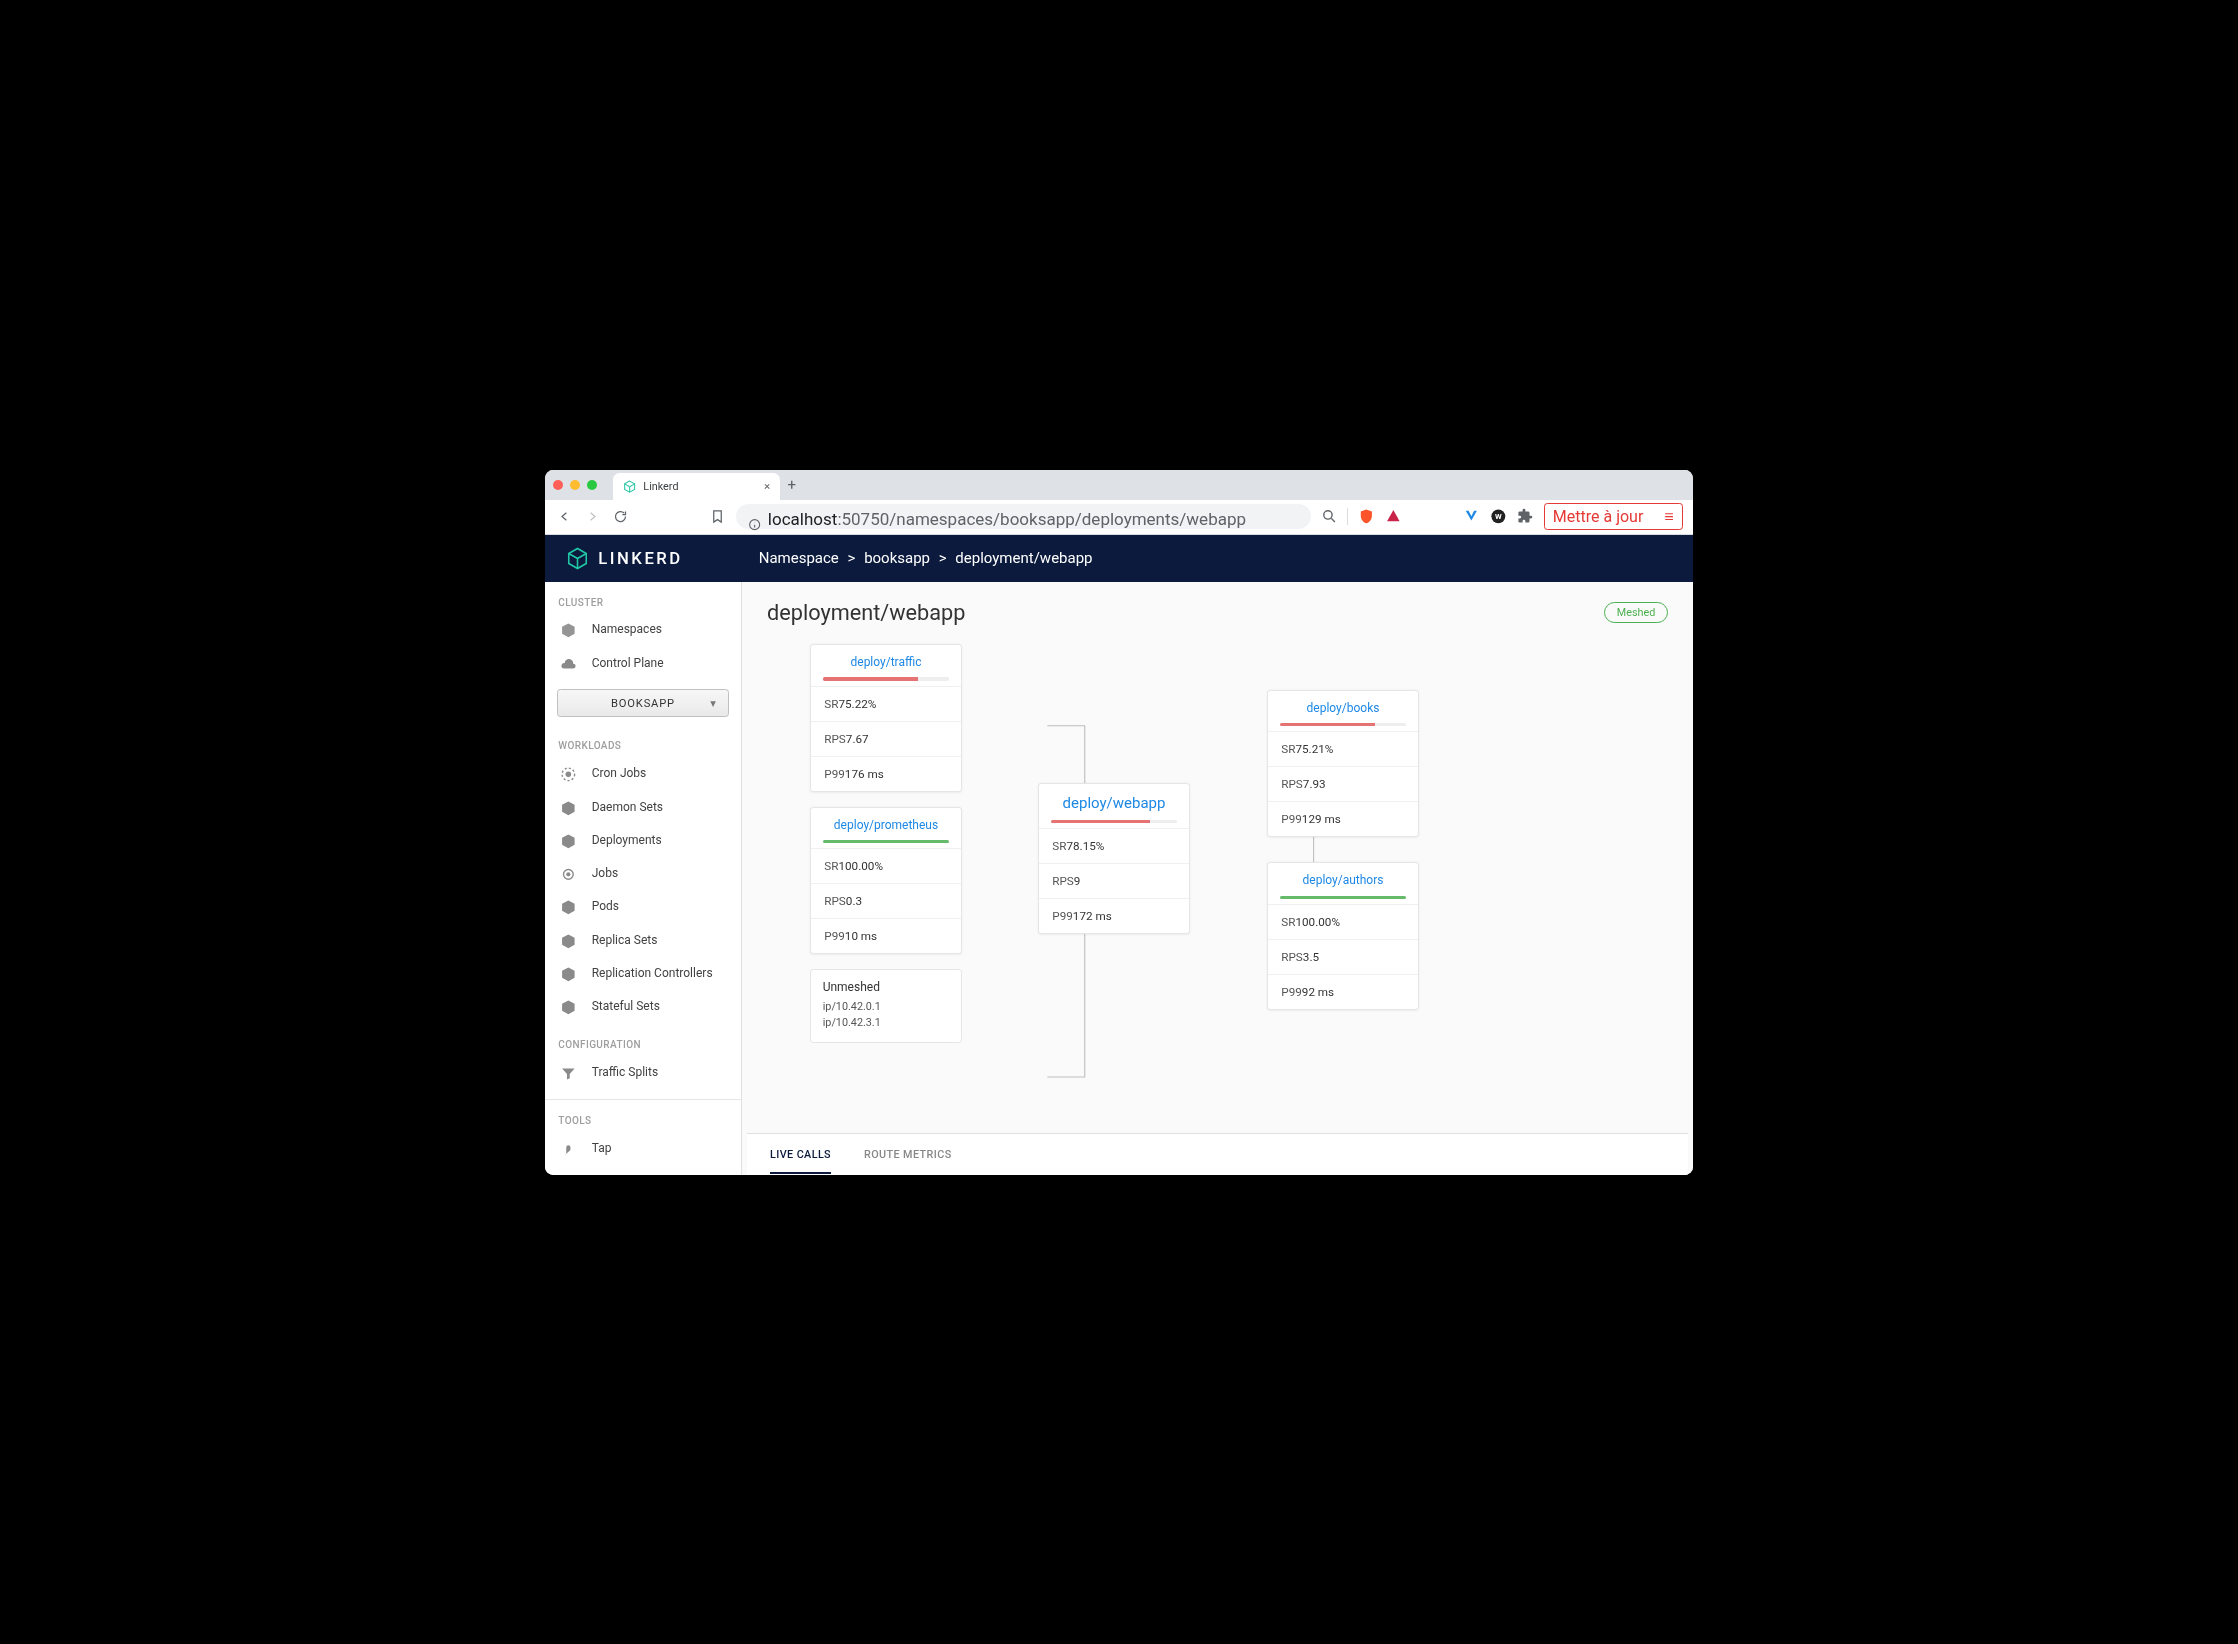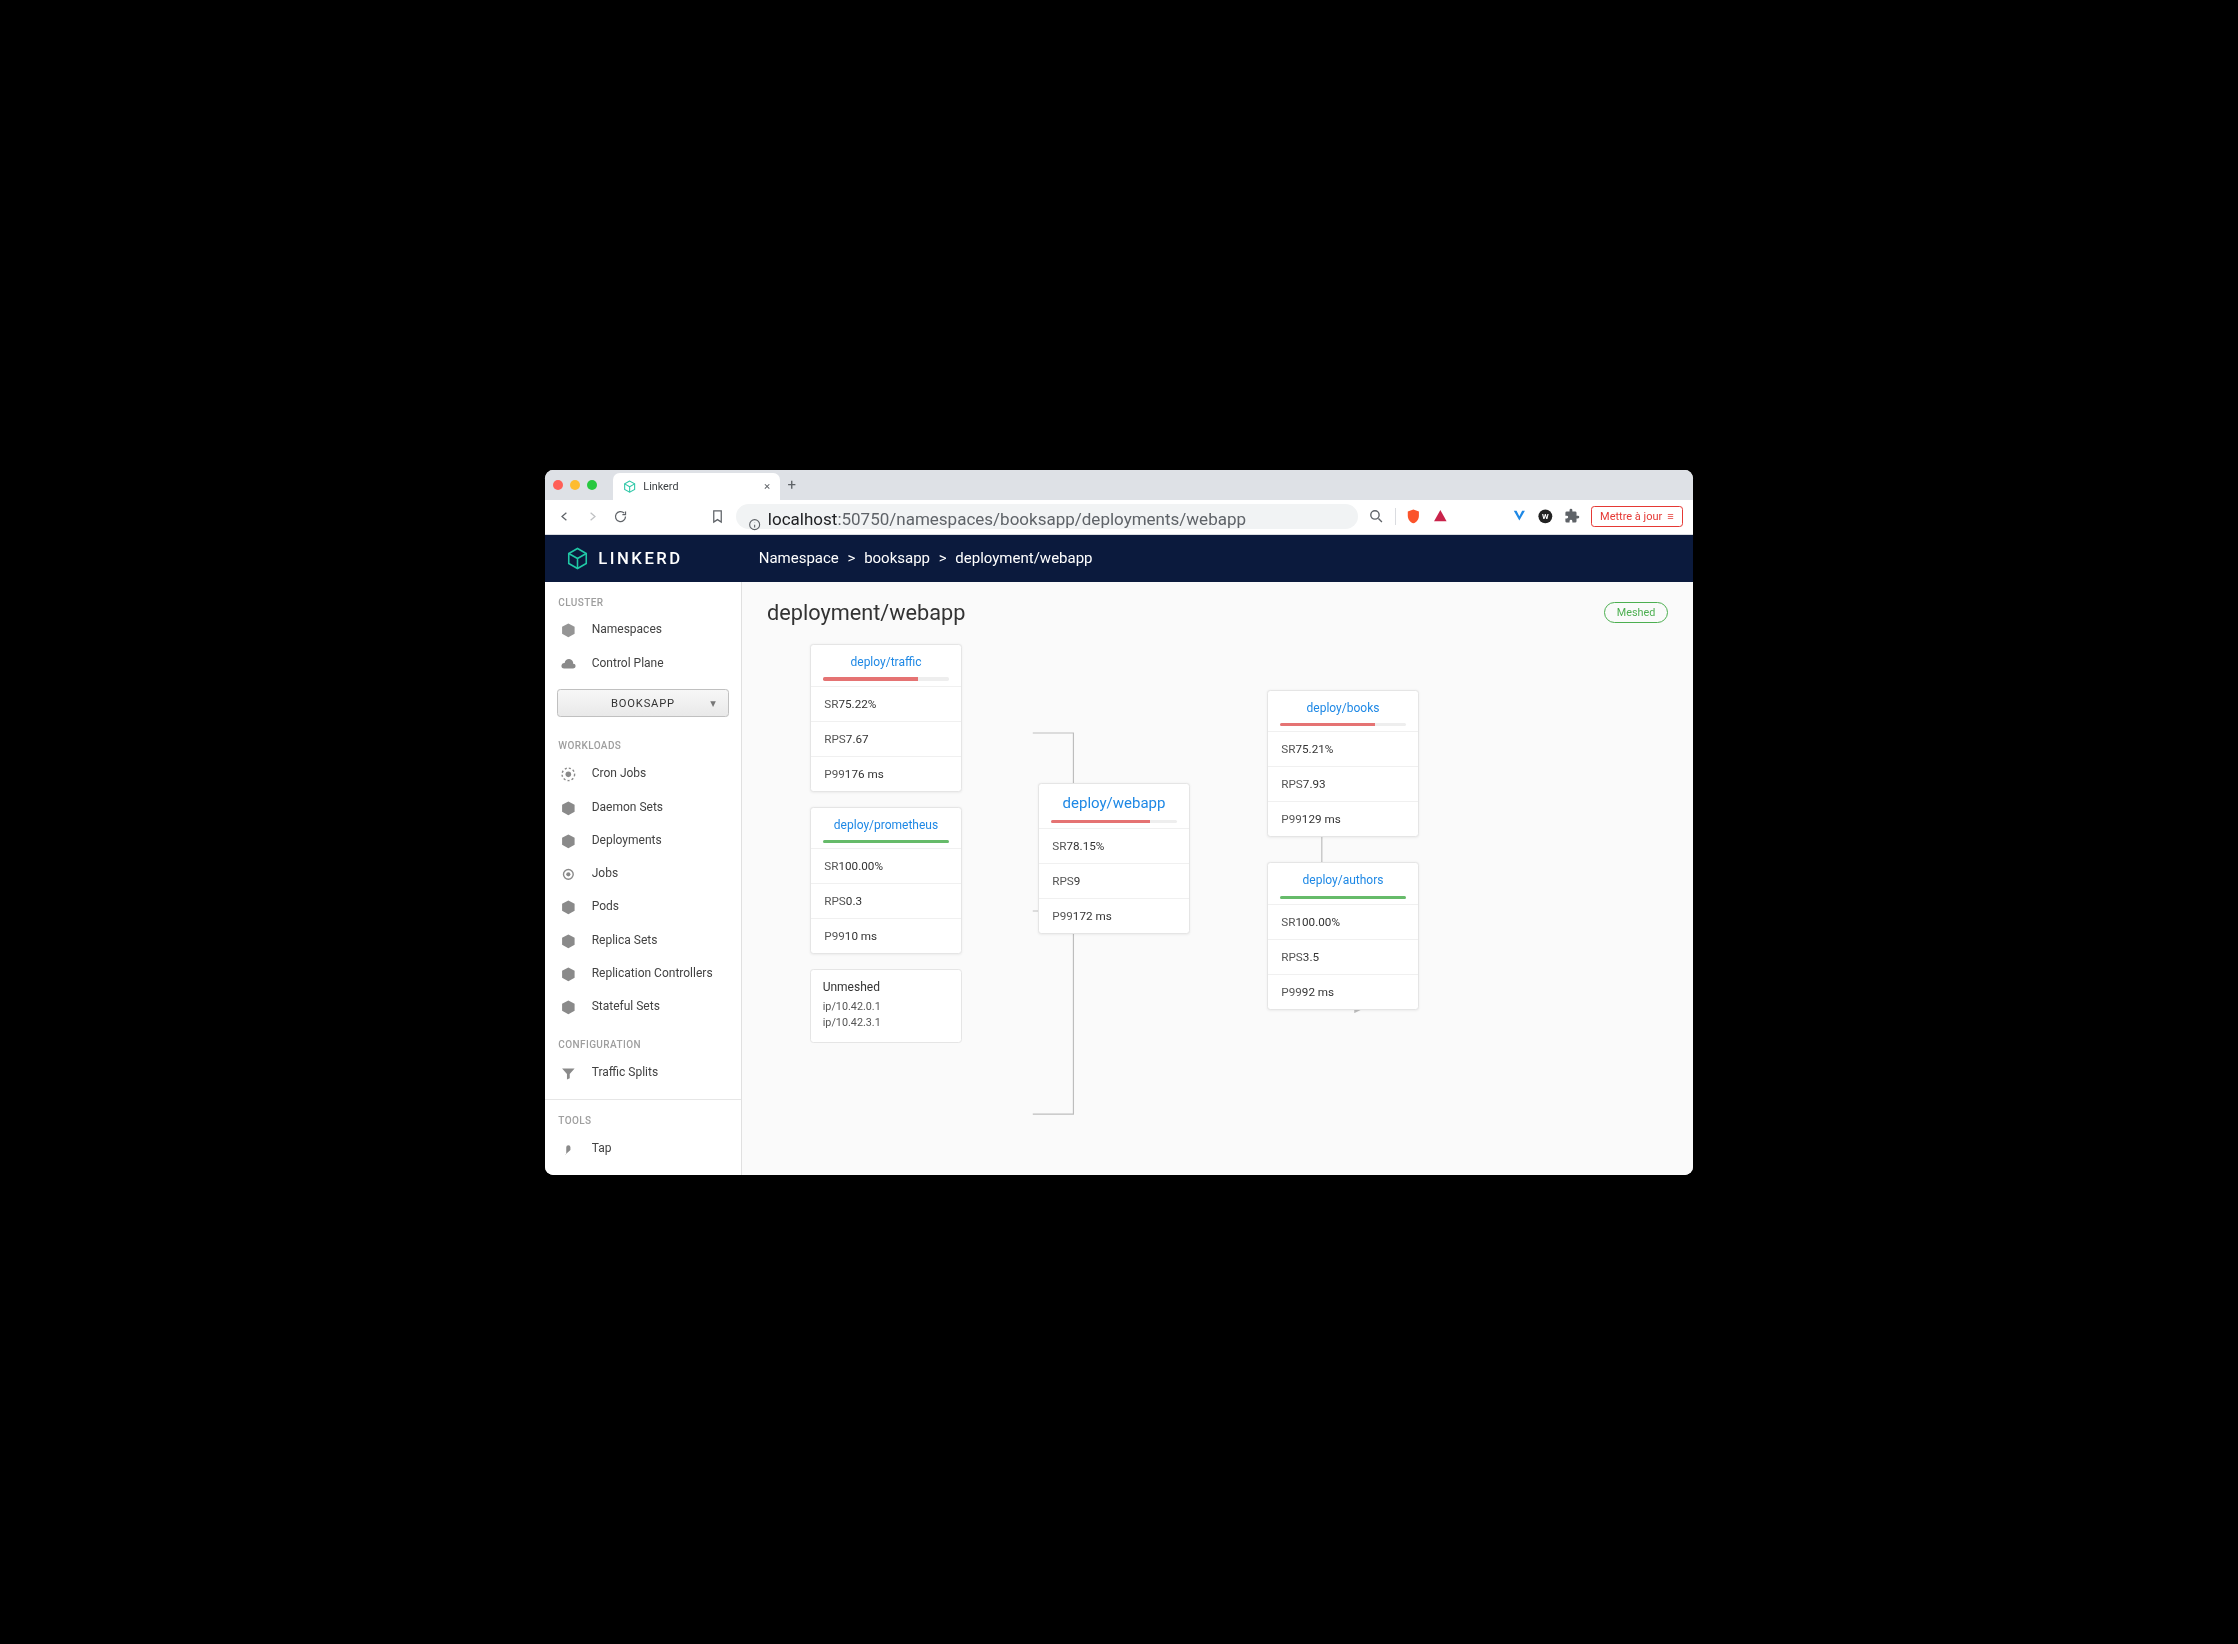--- a/index.html
+++ b/index.html
@@ -23,21 +23,21 @@
 .toolbar { height: 35px; background: #fff; border-bottom: 0.8px solid #dadce0; display: flex; align-items: center; padding: 0 10px; gap: 10px; }
 .nav-btn { width: 18.3px; height: 18.3px; display: flex; align-items: center; justify-content: center; color: #5f6368; cursor: pointer; }
 .nav-btn svg { width: 15px; height: 15px; }
 .url-bar { flex: 1; height: 25px; background: #f1f3f4; border-radius: 12.5px; display: flex; align-items: flex-end; padding: 0 11.7px; gap: 6.7px; font-size: 17px; color: #202124; }
 .url-bar .info-ico { width: 13.3px; height: 13.3px; color: #5f6368; flex-shrink: 0; }
 .url-host { color: #202124; }
 .url-path { color: #5f6368; }
 .tool-icons { display: flex; align-items: center; gap: 10px; }
 .tool-ico { width: 16.7px; height: 16.7px; display: flex; align-items: center; justify-content: center; color: #5f6368; }
 .brave-ico { color: #fb542b; }
-.update-btn { border: 0.8px solid #e53935; color: #e53935; border-radius: 3.3px; padding: 3.3px 8.3px; font-size: 11px; display: flex; align-items: center; gap: 5px; cursor: pointer; }
+.update-btn { border: 0.8px solid #e53935; color: #e53935; border-radius: 3.3px; padding: 3.3px 8.3px; font-size: 16px; display: flex; align-items: center; gap: 21px; cursor: pointer; }
 
 
 .topbar { height: 47px; background: #0b1a3d; color: #fff; display: flex; align-items: center; }
 .logo-area { width: 197px; display: flex; align-items: center; gap: 8.3px; padding-left: 20px; }
 .logo-mark { width: 25px; height: 25px; }
 .logo-text { font-size: 16.7px; letter-spacing: 2.5px; font-weight: 500; }
 .breadcrumb { font-size: 15px; font-weight: 400; padding-left: 16.7px; }
 .breadcrumb .bc-part { }
 .breadcrumb .sep { padding: 0 5px; }
 
@@ -434,16 +434,20 @@
                 <span>3.5</span>
               </div>
             <div class="metric">
                 <span>P99</span>
                 <span>92 ms</span>
               </div>
           </div>
         </div>
       </div>
 
+      <div class="tabs-bar">
+        <div class="tab-item active">LIVE CALLS</div>
+        <div class="tab-item">ROUTE METRICS</div>
+      </div>
     </div>
   </div>
 </div>
 
 
 </body></html>

